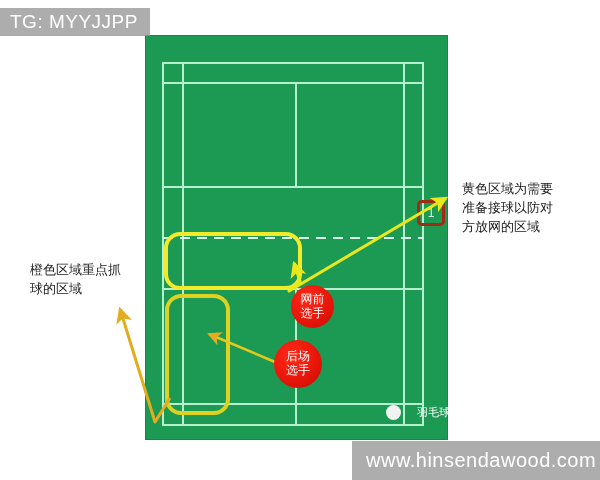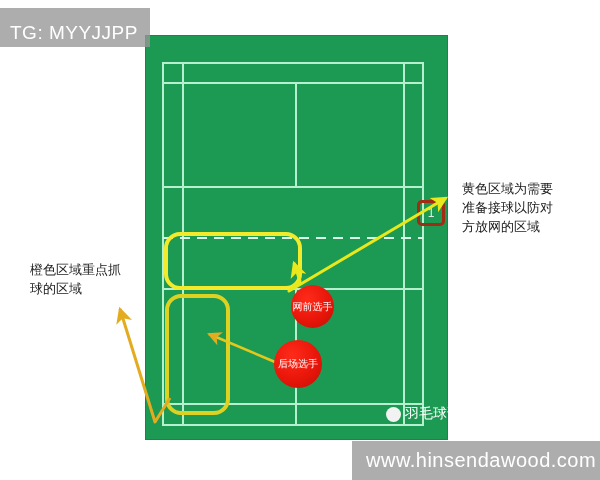--- a/index.html
+++ b/index.html
@@ -23,21 +23,21 @@
     color: #ffffff;
     font-weight: 400;
     letter-spacing: 0.5px;
     display: flex;
     align-items: center;
     white-space: nowrap;
   }
   #wm-top {
     left: 0; top: 8px;
     height: 28px;
-    padding: 11px 12px 0 10px;
+    padding: 0 12px 0 10px;
     font-size: 19px;
   }
   #wm-bottom {
     left: 352px; top: 441px;
     width: 248px; height: 39px;
     padding-left: 14px;
     font-size: 20px;
   }
 
   
@@ -69,24 +69,24 @@
   #text-right { left: 462px; top: 180px; width: 130px; }
   #text-left  { left: 30px;  top: 261px; width: 112px; }
 
   
   .player {
     position: absolute;
     border-radius: 50%;
     background: radial-gradient(circle at 38% 32%, #ff2a19 0%, #e8160a 55%, #c40d05 100%);
     color: #ffffff;
     display: flex;
-    flex-direction: row;
+    flex-direction: column;
     align-items: center;
     justify-content: center;
-    font-size: 10px;
+    font-size: 12px;
     line-height: 1.15;
     font-family: "DejaVu Sans", "Liberation Sans", sans-serif;
     text-align: center;
   }
   #player-front { left: 291px; top: 285px; width: 43px; height: 43px; }
   #player-back  { left: 274px; top: 340px; width: 48px; height: 48px; align-items: center; }
 
   
   #marker-one {
     position: absolute;
@@ -102,23 +102,23 @@
     font-family: "Liberation Sans", sans-serif;
     background: transparent;
   }
 
   
   #wechat-credit {
     position: absolute;
     left: 386px; top: 405px;
     display: flex;
     align-items: center;
-    gap: 4px;
+    gap: 16px;
     color: #ffffff;
-    font-size: 14px;
+    font-size: 11px;
     font-family: "DejaVu Sans", "Liberation Sans", sans-serif;
     white-space: nowrap;
   }
   #wechat-icon {
     width: 15px; height: 15px;
     border-radius: 50%;
     background: #f2f2f2;
     display: block;
     flex: none;
   }

